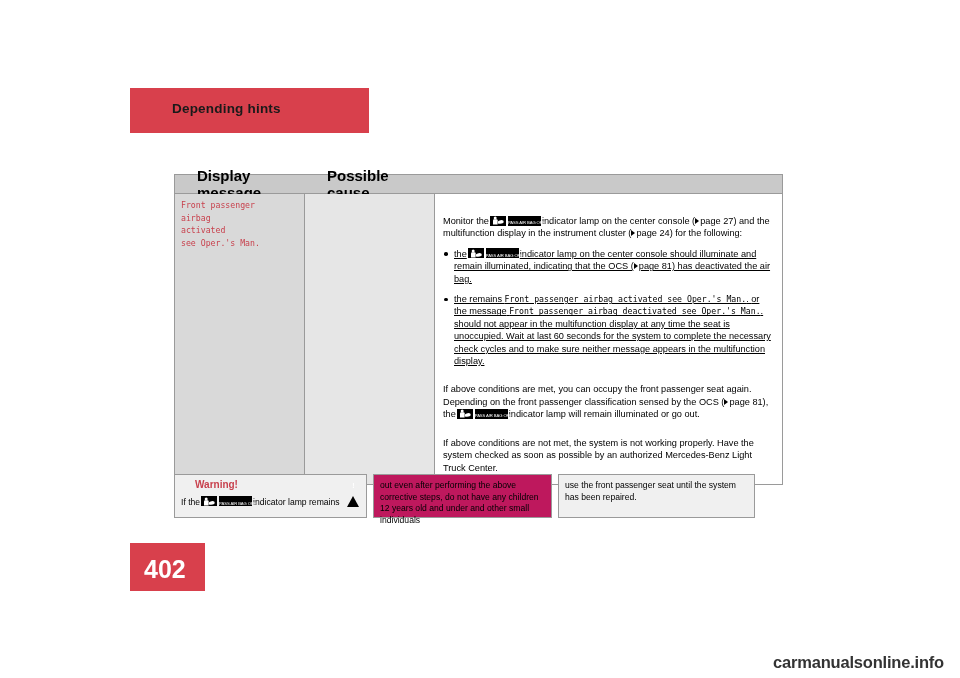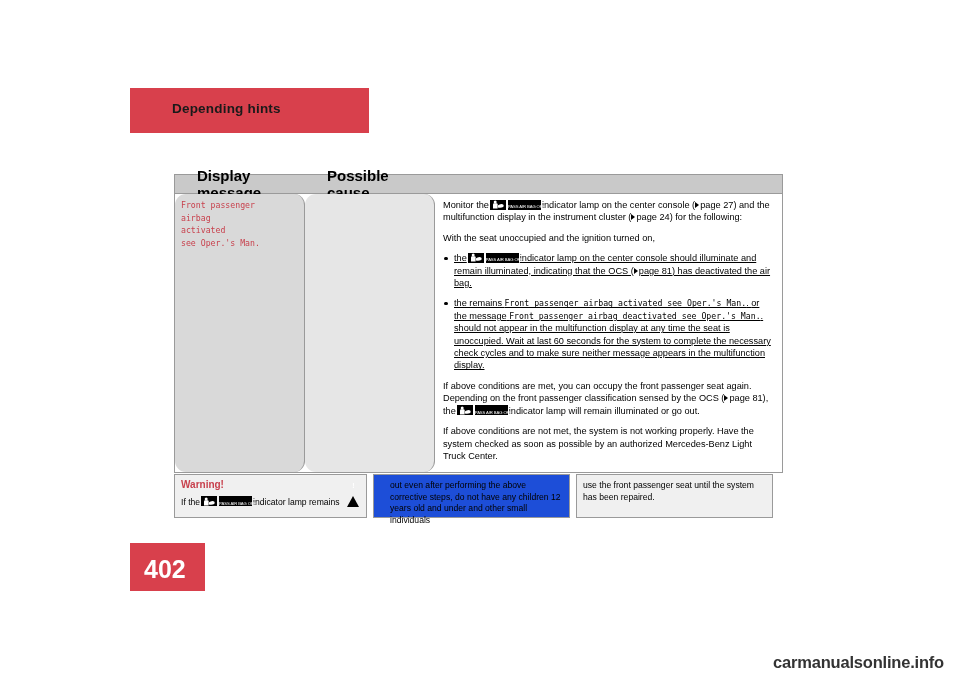--- a/index.html
+++ b/index.html
@@ -80,21 +80,20 @@
   .th.c2 { width: 130px; }
   .th.c3 { width: 347px; }
 
   .table-body {
     display: flex;
     align-items: stretch;
   }
   .td {
     box-sizing: border-box;
     padding: 5px 6px 8px 6px;
-    border-radius: 11px;
   }
   .td.c1 {
     width: 130px;
     background: #d9d9d9;
     border-right: 1px solid #9a9a9a;
   }
   .td.c2 {
     width: 130px;
     background: #e6e6e6;
     border-right: 1px solid #9a9a9a;
@@ -115,21 +114,21 @@
   .mono-inline {
     font-family: "DejaVu Sans Mono", monospace;
     font-size: 8.2px;
     color: #000;
   }
 
   .body-p {
     font-size: 9.2px;
     line-height: 12.4px;
     color: #000;
-    margin: 0 0 8px 0;
+    margin: 16px 0 8px 0;
   }
 
   ul.bullets {
     margin: 0 0 8px 0;
     padding: 0;
     list-style: none;
     text-decoration: underline;
   }
   ul.bullets li {
     position: relative;
@@ -201,28 +200,28 @@
     gap: 6px;
   }
   .warn-box {
     border: 1px solid #9a9a9a;
     box-sizing: border-box;
     background: #f0f0f0;
     height: 44px;
     position: relative;
   }
   .warn-box.b1 { width: 193px; background: #f0f0f0; }
-  .warn-box.b2 { width: 197px; background: #1d4ed8; padding-left: 10px; }
+  .warn-box.b2 { width: 179px; background: #be185d; }
   .warn-box.b3 { width: 197px; background: #f0f0f0; }
 
   .warn-head {
     display: flex;
     align-items: center;
     justify-content: space-between;
-    padding: 4px 6px 0 6px;
+    padding: 4px 6px 0 20px;
   }
   .warn-title {
     color: #c8414d;
     font-size: 10px;
     font-weight: bold;
   }
   .warn-tri {
     width: 13px;
     height: 11px;
     position: relative;
@@ -294,21 +293,20 @@
     <div class="td c3">
 
       <p class="body-p">
         <span>Monitor the</span><span class="ico-airbag"><svg width="14" height="9" viewBox="0 0 14 9">
               <circle cx="4.2" cy="2.1" r="1.5" fill="#fff"></circle>
               <path d="M2.0 8.6 L2.0 4.4 Q2.0 3.3 3.2 3.3 L5.6 3.3 Q6.6 3.3 6.6 4.3 L6.6 8.6 Z" fill="#fff"></path>
               <path d="M6.8 5.6 Q9.4 3.4 12.2 4.4 Q13.2 5.6 12.2 7.0 Q9.6 8.3 6.9 7.4 Z" fill="#fff"></path>
             </svg></span><span class="ico-off"><span class="txt">PASS AIR BAG OFF</span></span><span>indicator lamp on the center console (</span><span class="tri"></span><span>page 27) and the multifunction display in the instrument cluster (</span><span class="tri"></span><span>page 24) for the following:</span>
       </p>
 
-      <p class="body-p">With the seat unoccupied and the ignition turned on,</p>
 
       <ul class="bullets">
         <li>
           <span>the</span><span class="ico-airbag"><svg width="14" height="9" viewBox="0 0 14 9">
                 <circle cx="4.2" cy="2.1" r="1.5" fill="#fff"></circle>
                 <path d="M2.0 8.6 L2.0 4.4 Q2.0 3.3 3.2 3.3 L5.6 3.3 Q6.6 3.3 6.6 4.3 L6.6 8.6 Z" fill="#fff"></path>
                 <path d="M6.8 5.6 Q9.4 3.4 12.2 4.4 Q13.2 5.6 12.2 7.0 Q9.6 8.3 6.9 7.4 Z" fill="#fff"></path>
               </svg></span><span class="ico-off"><span class="txt">PASS AIR BAG OFF</span></span><span>indicator lamp on the center console should illuminate and remain illuminated, indicating that the OCS (</span><span class="tri"></span><span>page 81) has deactivated the air bag.</span>
         </li>
         <li>

